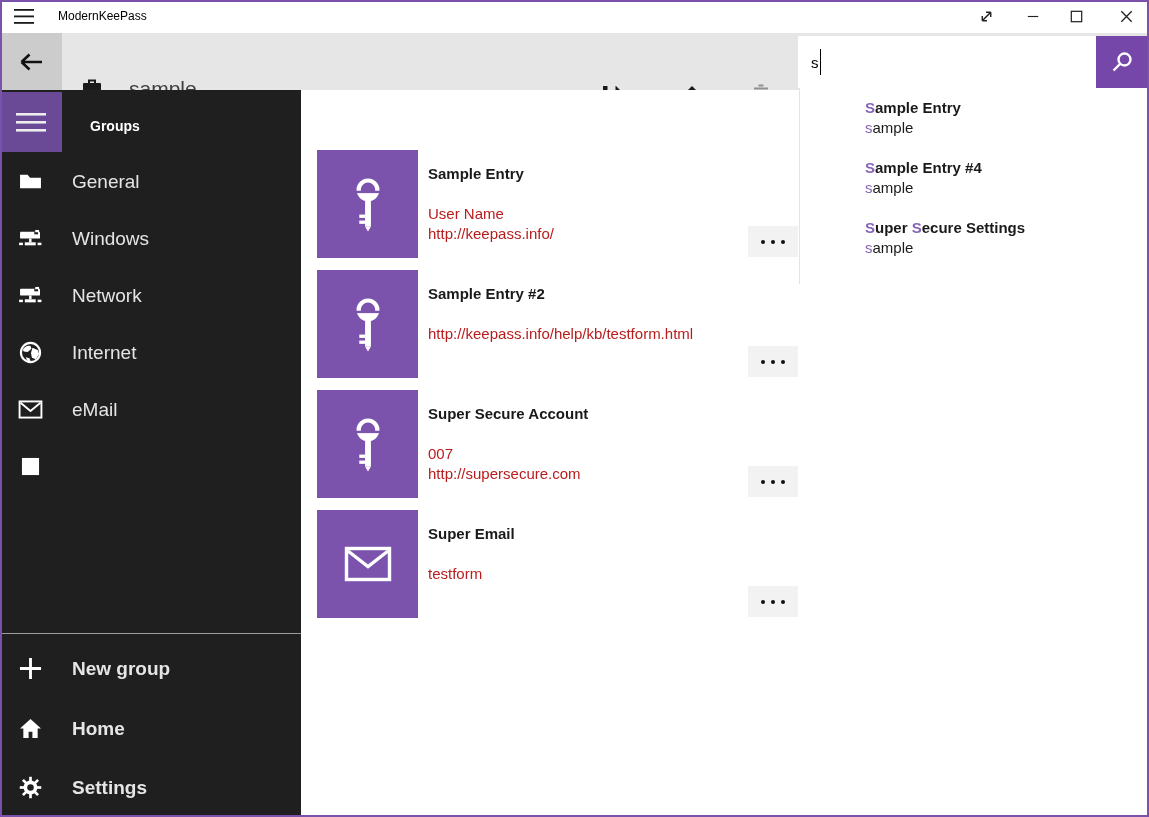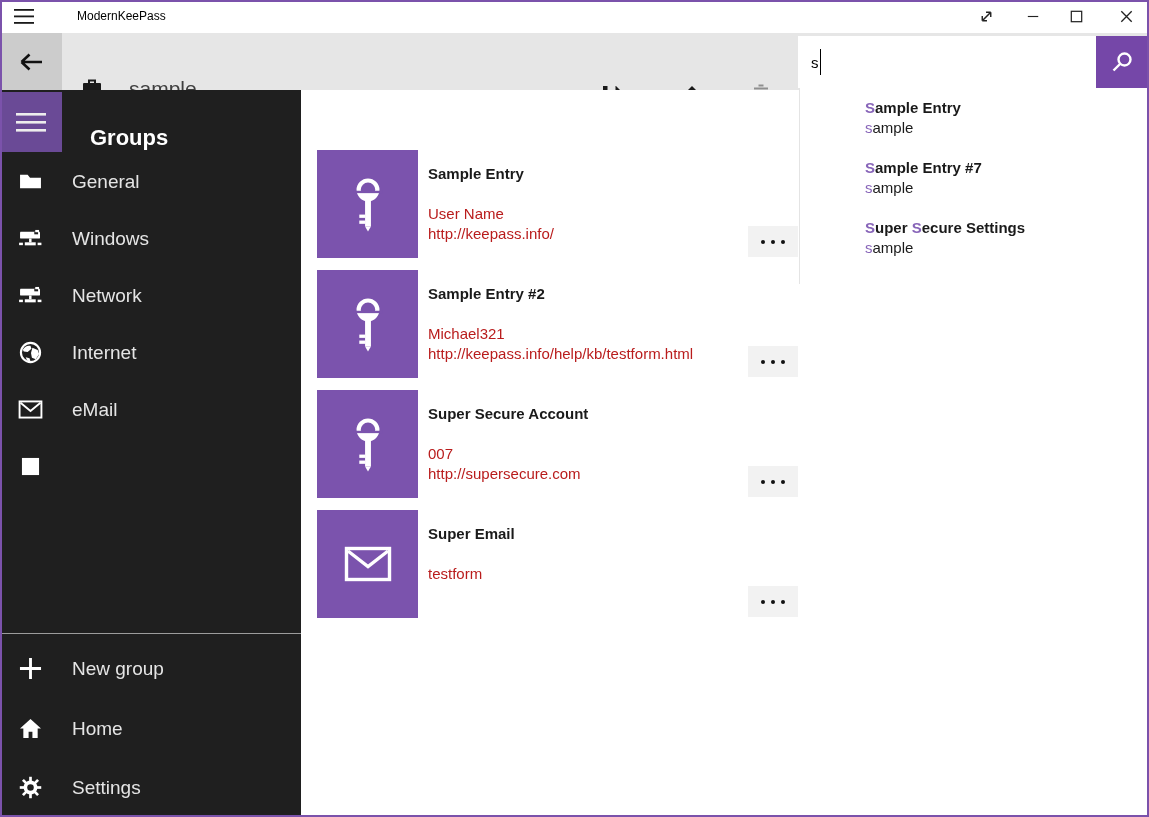--- a/index.html
+++ b/index.html
@@ -12,45 +12,45 @@
   
   .frame{position:absolute;background:var(--border);z-index:50;}
   .frame.top{left:0;top:0;width:1149px;height:2px;}
   .frame.left{left:0;top:0;width:2px;height:817px;}
   .frame.right{left:1147px;top:0;width:2px;height:817px;}
   .frame.bottom{left:0;top:815px;width:1149px;height:2px;}
 
   
   .titlebar{position:absolute;left:0;top:0;width:1149px;height:33px;background:#ffffff;}
   .tb-hamburger{position:absolute;left:14px;top:8px;width:20px;height:17px;cursor:pointer;}
-  .tb-title{position:absolute;left:58px;top:0;height:24px;line-height:33px;font-size:12px;color:#000;margin-left:19px;}
+  .tb-title{position:absolute;left:58px;top:0;height:24px;line-height:33px;font-size:12px;color:#000;}
   .tb-ctl{position:absolute;top:6px;width:20px;height:20px;display:flex;align-items:center;justify-content:center;}
   .tb-ctl.fs{left:976px;} .tb-ctl.min{left:1023px;} .tb-ctl.max{left:1066px;} .tb-ctl.close{left:1116px;}
 
   
   .commandbar{position:absolute;left:0;top:33px;width:1149px;height:57px;background:var(--cmdbar);}
   .back-button{position:absolute;left:0;top:0;width:62px;height:57px;background:var(--backbtn);display:flex;align-items:center;justify-content:center;}
   .db-icon{position:absolute;left:82px;top:45px;width:20px;height:16px;}
   .db-title{position:absolute;left:129px;top:44px;font-size:21px;color:#3f3f3f;}
   .cmd-btn{position:absolute;top:49px;width:24px;height:24px;display:flex;align-items:center;justify-content:center;}
   .cmd-btn.save{left:599px;} .cmd-btn.edit{left:676px;} .cmd-btn.del{left:749px;}
 
   
   .search-input{position:absolute;left:798px;top:3px;width:298px;height:52px;background:#fff;display:flex;align-items:center;padding-left:13px;box-sizing:border-box;font-size:15px;color:#000;}
   .caret{display:inline-block;width:1.5px;height:26px;background:#000;margin-left:1px;}
   .search-button{position:absolute;left:1096px;top:3px;width:51px;height:52px;background:var(--searchbtn);display:flex;align-items:center;justify-content:center;}
 
   
   .sidebar{position:absolute;left:0;top:90px;width:301px;height:725px;background:var(--sidebar);}
   .nav-hamburger{position:absolute;left:0;top:2px;width:62px;height:60px;background:var(--hamburger);display:flex;align-items:center;justify-content:center;}
-  .sb-header{position:absolute;left:90px;top:18px;height:60px;line-height:60px;font-size:22px;font-weight:bold;color:#fff;}
+  .sb-header{position:absolute;left:90px;top:6px;height:60px;line-height:60px;font-size:14px;font-weight:bold;color:#fff;}
   .sb-item{position:absolute;left:0;width:301px;height:57px;cursor:pointer;}
   .sb-item .sb-ico{position:absolute;left:17px;top:50%;transform:translateY(-50%);width:26px;height:26px;display:flex;align-items:center;justify-content:center;}
   .sb-item .sb-label{position:absolute;left:72px;top:0;height:57px;line-height:57px;font-size:19px;color:#e5e5e5;}
-  .sb-item.footer .sb-label{font-weight:normal;text-align:right;}
+  .sb-item.footer .sb-label{font-weight:bold;text-align:right;}
   .sb-sep{position:absolute;left:0;top:543px;width:301px;height:1px;background:#9c9c9c;}
 
   
   .content{position:absolute;left:301px;top:90px;width:848px;height:725px;background:#fff;}
   .entry-row{position:absolute;left:16px;width:790px;height:108px;cursor:pointer;}
   .tile{position:absolute;left:0;top:0;width:101px;height:108px;background:var(--tile);display:flex;align-items:center;justify-content:center;}
   .entry-title{position:absolute;left:111px;top:14px;font-size:15px;font-weight:bold;color:#1a1a1a;line-height:20px;}
   .entry-lines{position:absolute;left:111px;top:54px;font-size:15px;color:#b91c1c;line-height:20px;}
   .more-button{position:absolute;left:431px;top:76px;width:50px;height:31px;background:#f2f2f2;display:flex;align-items:center;justify-content:center;gap:6px;}
   .more-button .dot{width:4px;height:4px;border-radius:50%;background:#111;}
@@ -301,21 +301,20 @@
                 <rect x="8" y="16" width="32" height="2.6" fill="#7b53ad"></rect>
                 <rect x="20.8" y="24" width="6.4" height="31" fill="#fff"></rect>
                 <rect x="14.5" y="42" width="6.5" height="3.6" fill="#fff"></rect>
                 <rect x="14.5" y="48.5" width="6.5" height="3.6" fill="#fff"></rect>
                 <path d="M20.8 55 h6.4 l-3.2 5.5 Z" fill="#fff"></path>
               </svg>
             </span>
           </div>
           <div class="entry-title">Sample Entry #2</div>
           <div class="entry-lines">
-            <div>Michael321</div>
             <div>http://keepass.info/help/kb/testform.html</div>
           </div>
           <div class="more-button">
             <span class="dot"></span>
             <span class="dot"></span>
             <span class="dot"></span>
           </div>
         </div>
         <div class="entry-row" style="top: 300px;">
           <div class="tile">
@@ -364,21 +363,21 @@
       </div>
   </div>
 
   <div class="suggestions">
     <div id="sugg-items">
         <div class="sugg-item" style="top: 10px;">
           <div class="sugg-title"><span class="hl">S</span><span>ample Entry</span></div>
           <div class="sugg-sub"><span class="hl">s</span><span>ample</span></div>
         </div>
         <div class="sugg-item" style="top: 70px;">
-          <div class="sugg-title"><span class="hl">S</span><span>ample Entry #7</span></div>
+          <div class="sugg-title"><span class="hl">S</span><span>ample Entry #4</span></div>
           <div class="sugg-sub"><span class="hl">s</span><span>ample</span></div>
         </div>
         <div class="sugg-item" style="top: 130px;">
           <div class="sugg-title"><span class="hl">S</span><span>uper </span><span class="hl">S</span><span>ecure Settings</span></div>
           <div class="sugg-sub"><span class="hl">s</span><span>ample</span></div>
         </div>
       </div>
   </div>
 
   <div class="frame top"></div>

